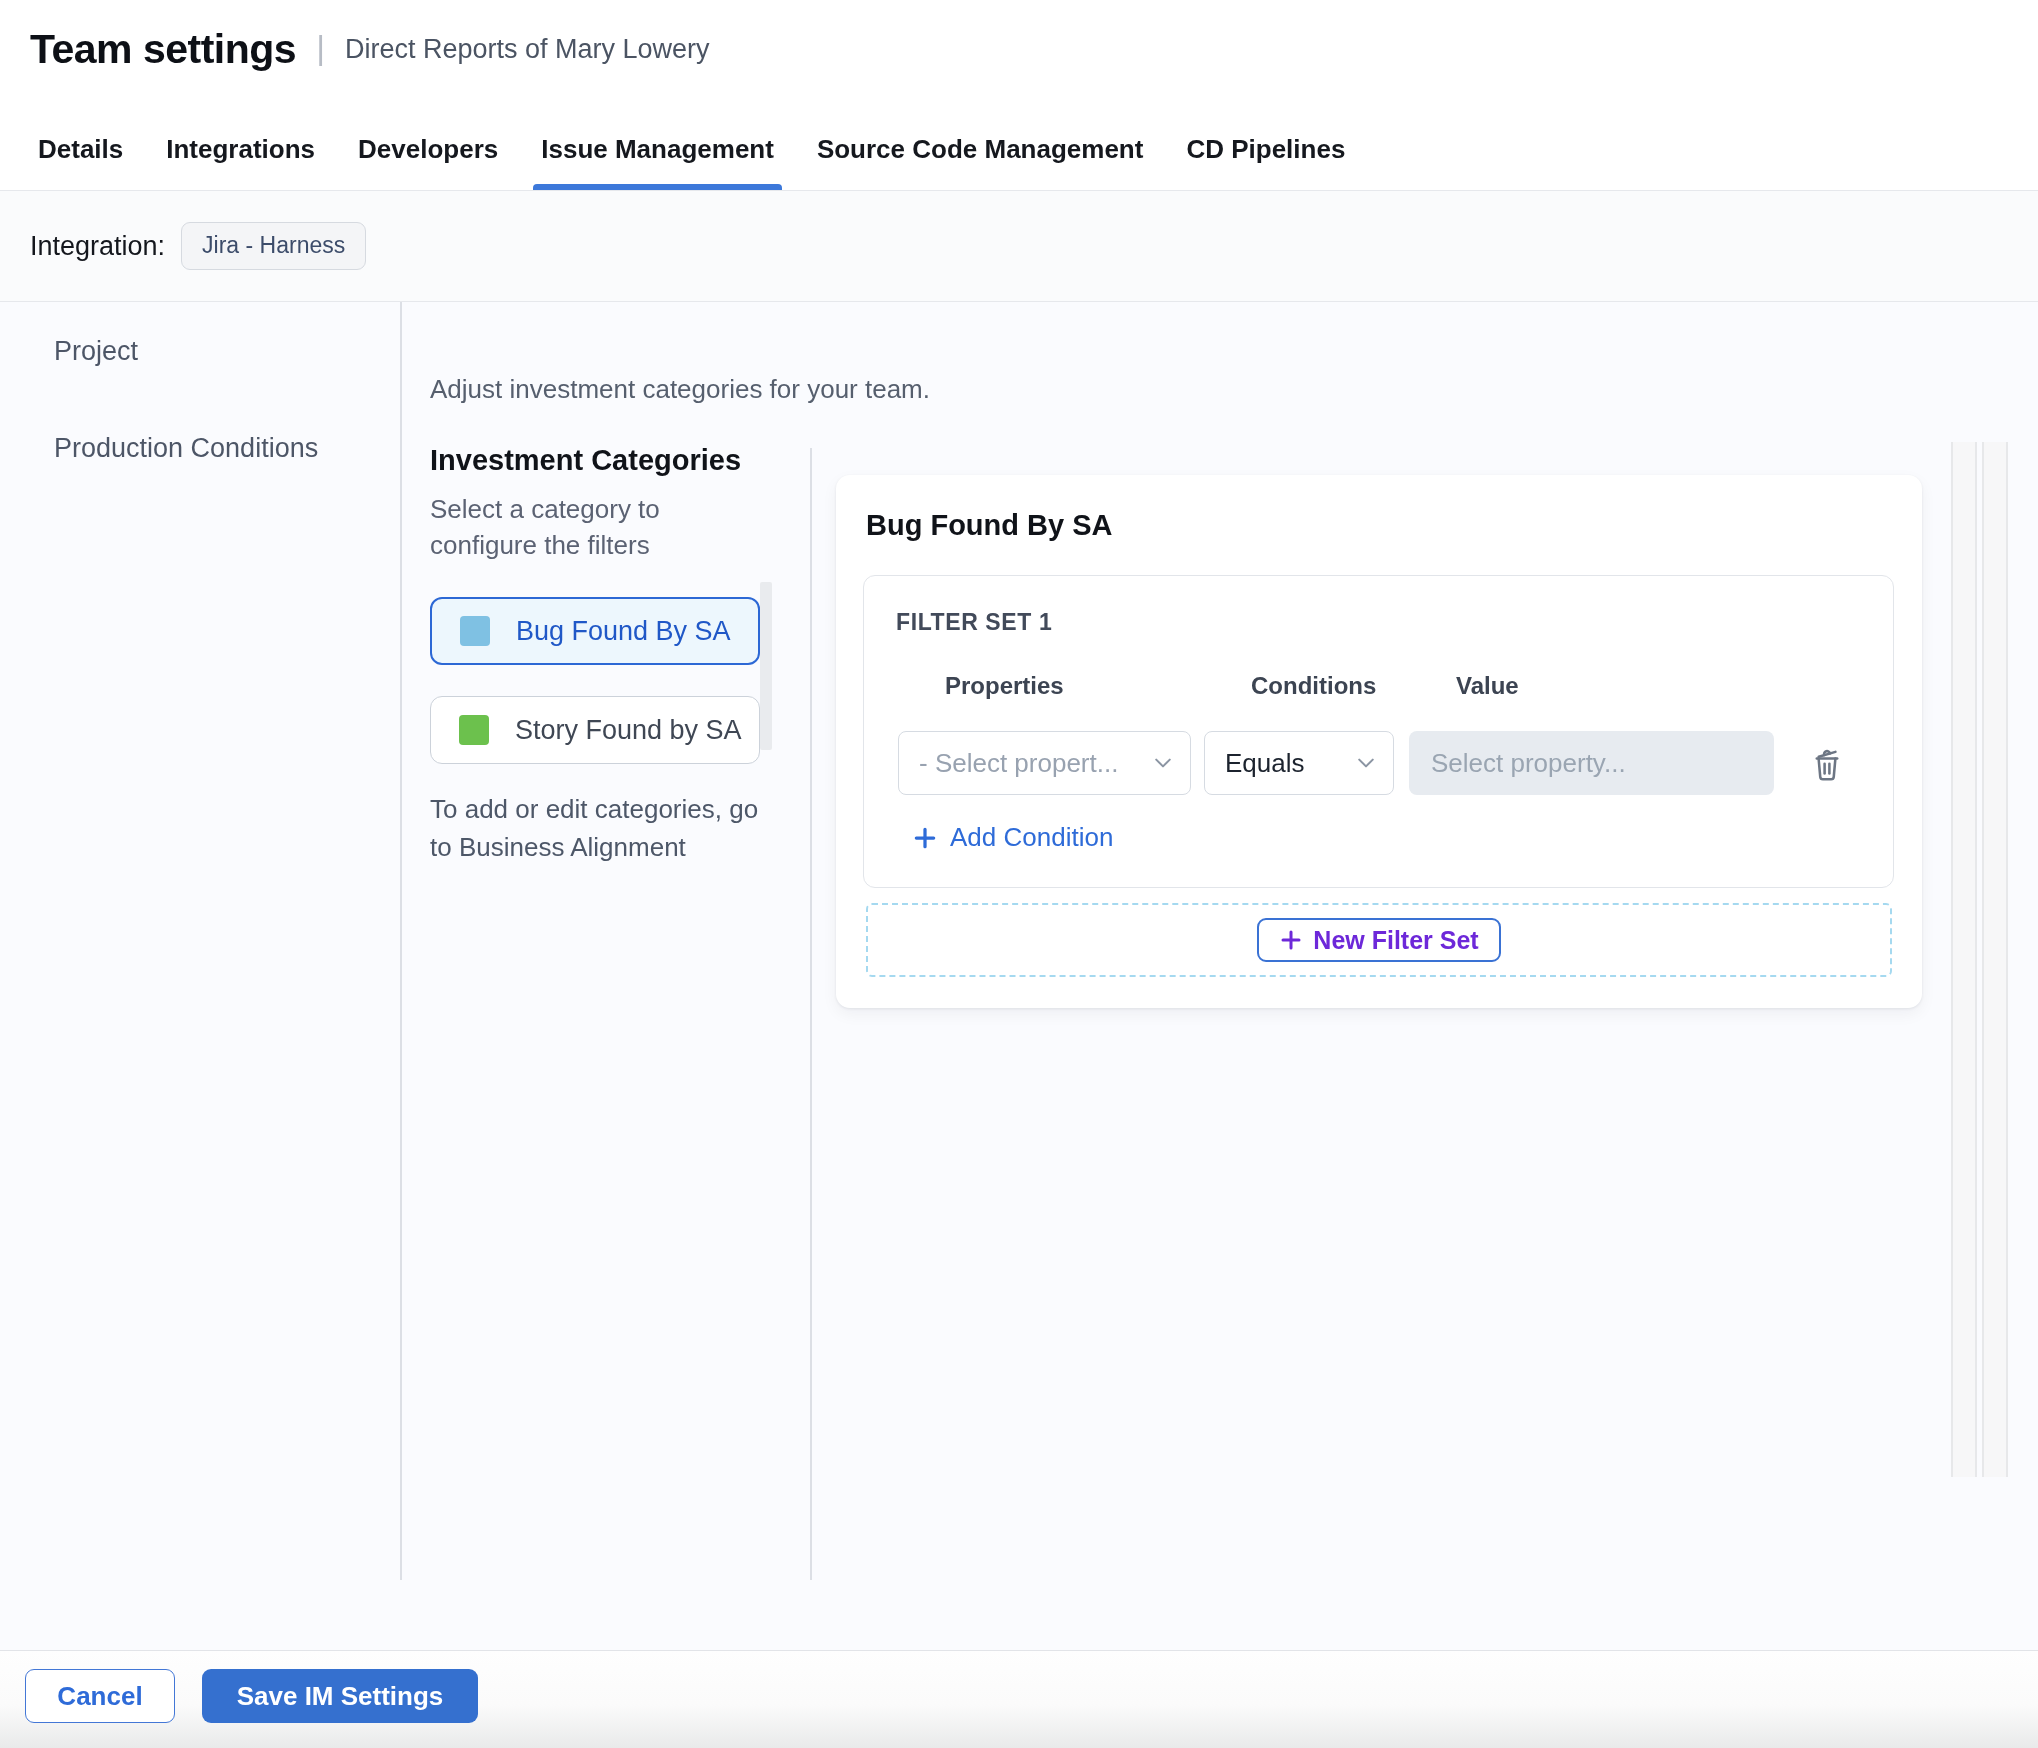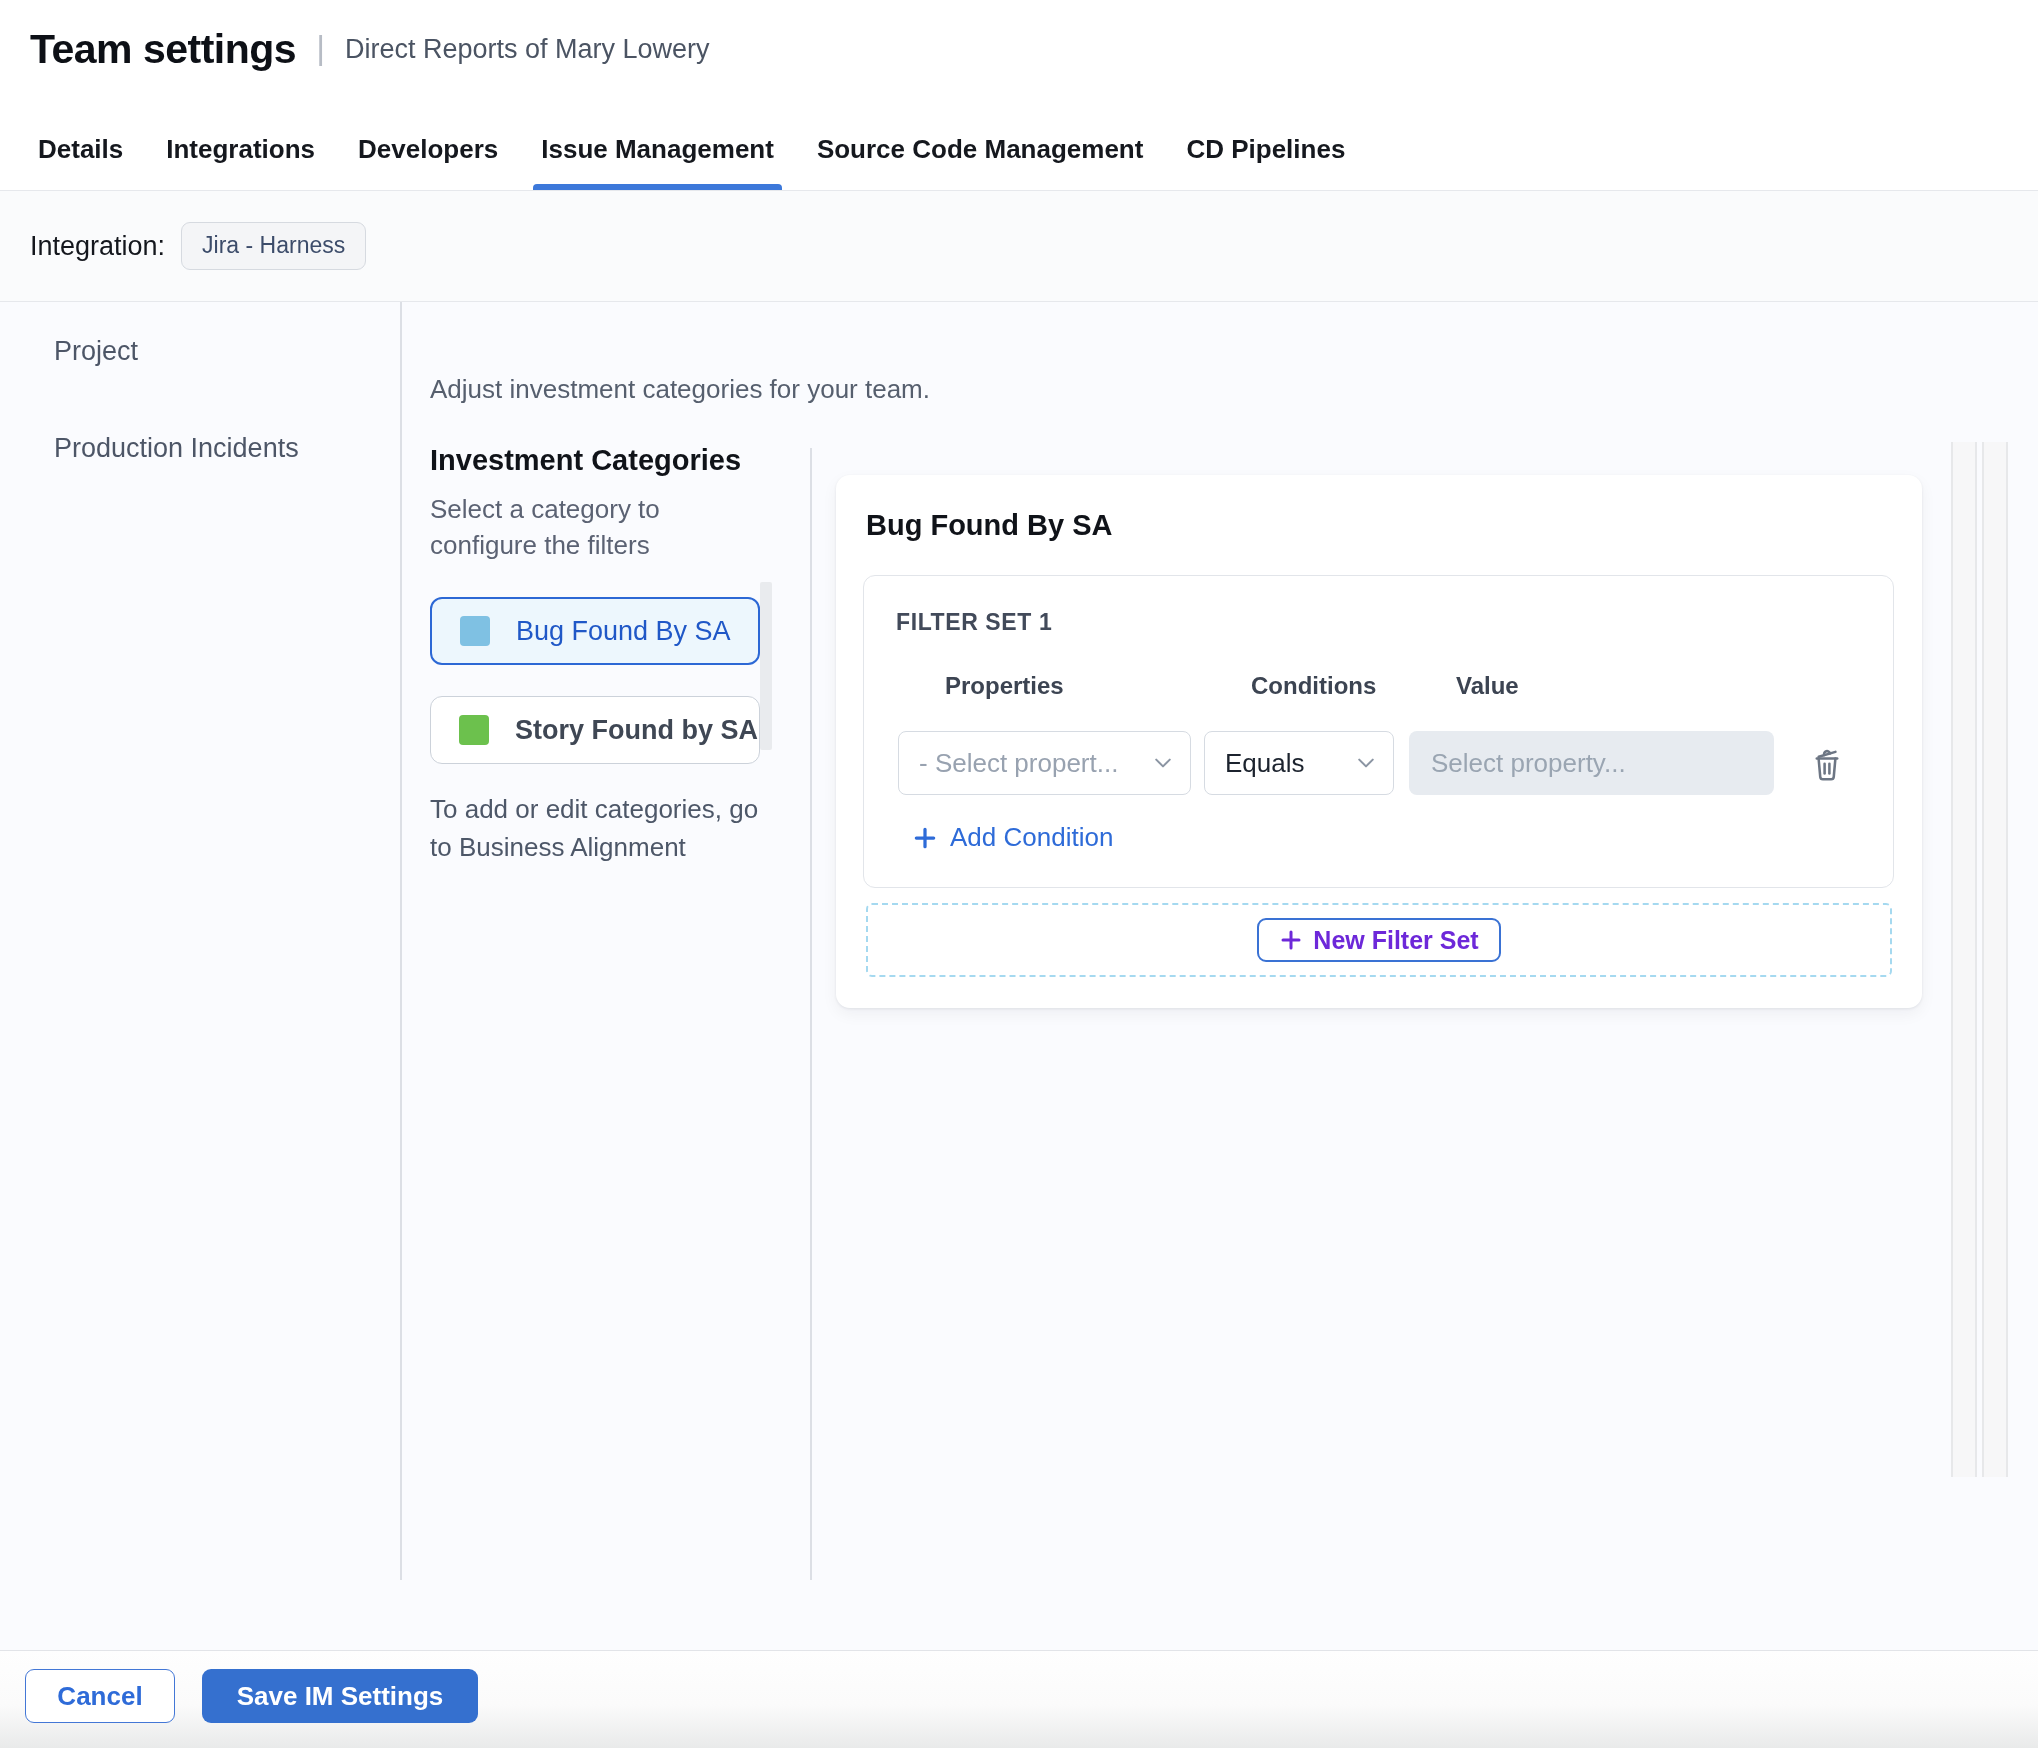--- a/index.html
+++ b/index.html
@@ -73,21 +73,21 @@
   .cat-col{ position:absolute; left:430px; top:142px; width:330px; }
   .cat-col h3{ font-size:29px; font-weight:700; color:#101319; }
   .cat-hint{ margin-top:14px; font-size:26px; line-height:36px; color:#5b6273; }
   .cat-btn{
     margin-top:34px; width:330px; height:68px; border-radius:12px;
     display:flex; align-items:center; padding-left:28px; gap:26px;
     background:#ffffff; border:1.5px solid #ccd2da; color:#3f4754;
     font-size:27px; cursor:pointer; font-family:"Liberation Sans", sans-serif;
   }
   .cat-btn.selected{ background:#edf7fd; border:2px solid #2c68d5; color:#2058c7; }
-  .cat-btn + .cat-btn{ margin-top:31px;font-weight:bold; }
+  .cat-btn + .cat-btn{ margin-top:31px; }
   .swatch{ width:30px; height:30px; border-radius:4px; flex:0 0 auto; }
   .swatch.blue { background:#7fc1e3; }
   .swatch.green{ background:#6cc14d; }
   .cat-note{ margin-top:26px; font-size:26px; line-height:38px; color:#4d5768; }
   .cat-scrollbar{
     position:absolute; left:760px; top:280px; width:12px; height:168px;
     background:#e9ebee; border-radius:2px; cursor:pointer;
   }
 
   
@@ -202,21 +202,21 @@
 <div class="content">
 
   <div class="vline-left"></div>
   <div class="vline-mid"></div>
 
   <nav>
     <div class="side-item">
       <span>Project</span>
     </div>
     <div class="side-item">
-      <span>Production Incidents</span>
+      <span>Production Conditions</span>
     </div>
   </nav>
 
   <p class="main-sub">Adjust investment categories for your team.</p>
 
   <section class="cat-col">
     <h3>Investment Categories</h3>
     <p class="cat-hint">Select a category to configure the filters</p>
 
     <button class="cat-btn selected">

